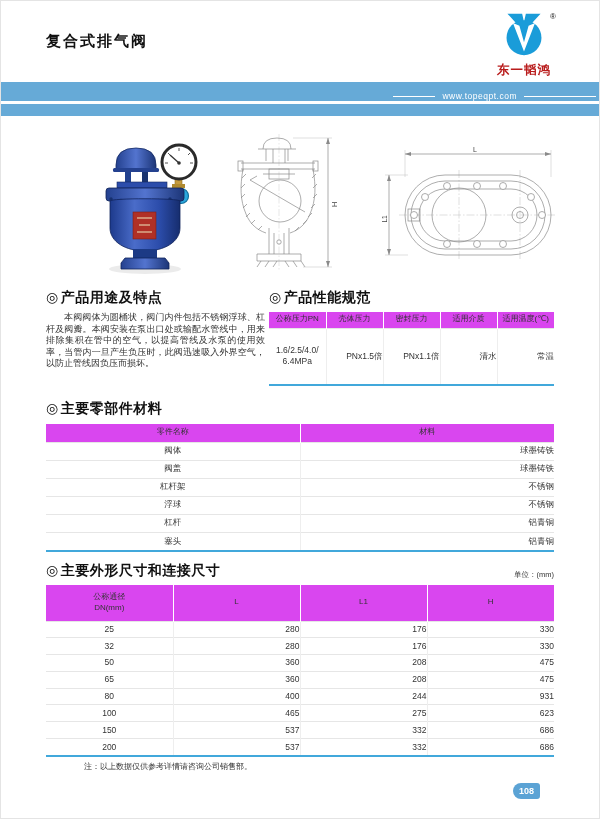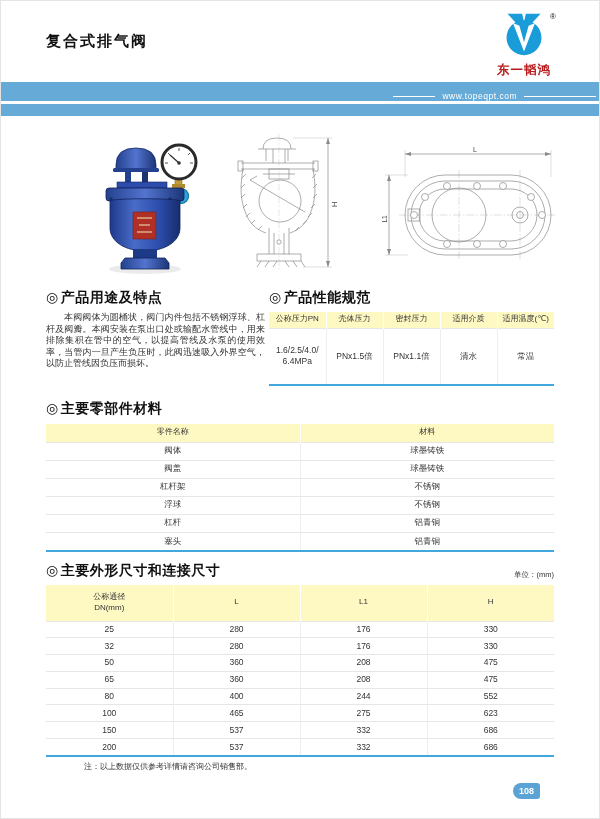--- a/index.html
+++ b/index.html
@@ -36,27 +36,27 @@
   .sec-title .marker { font-weight:normal; margin-right:2px; }
 
   
   .usage { position:absolute; left:45px; top:288px; width:219px; }
   .usage-body { margin-top:5px; font-size:9px; line-height:11.6px; color:#333;
                 text-align:justify; text-indent:2em; }
 
   
   .tblwrap { border-bottom:2px solid #41a8db; }
   table { width:100%; border-collapse:collapse; table-layout:fixed; }
-  th { background:#fef9c3; font-weight:normal; font-size:8px; color:#333;
+  th { background:#d946ef; font-weight:normal; font-size:8px; color:#333;
        text-align:center; vertical-align:middle; white-space:pre-line; line-height:1.35; }
   th + th { border-left:1px solid #fff; }
   td { font-size:8.5px; color:#333; text-align:center; vertical-align:middle;
        white-space:pre-line; line-height:1.3; }
   tbody td { border-top:1px solid #e6e6e6; }
-  td + td { border-left:1px solid #eeeeee; }
+  td + td { border-left:1px solid #eeeeee;text-align:right; }
 
   .perf { position:absolute; left:268px; top:288px; width:285px; }
   .perf .tblwrap { margin-top:5px; }
   .perf th { height:16px; }
   .perf td { height:56px; }
 
   .materials { position:absolute; left:45px; top:399px; width:508px; }
   .materials .tblwrap { margin-top:6px; }
   .materials th { height:18px; }
   .materials td { height:18px; }
@@ -387,21 +387,21 @@
             <tr>
               <td>65</td>
               <td>360</td>
               <td>208</td>
               <td>475</td>
             </tr>
             <tr>
               <td>80</td>
               <td>400</td>
               <td>244</td>
-              <td>552</td>
+              <td>931</td>
             </tr>
             <tr>
               <td>100</td>
               <td>465</td>
               <td>275</td>
               <td>623</td>
             </tr>
             <tr>
               <td>150</td>
               <td>537</td>

